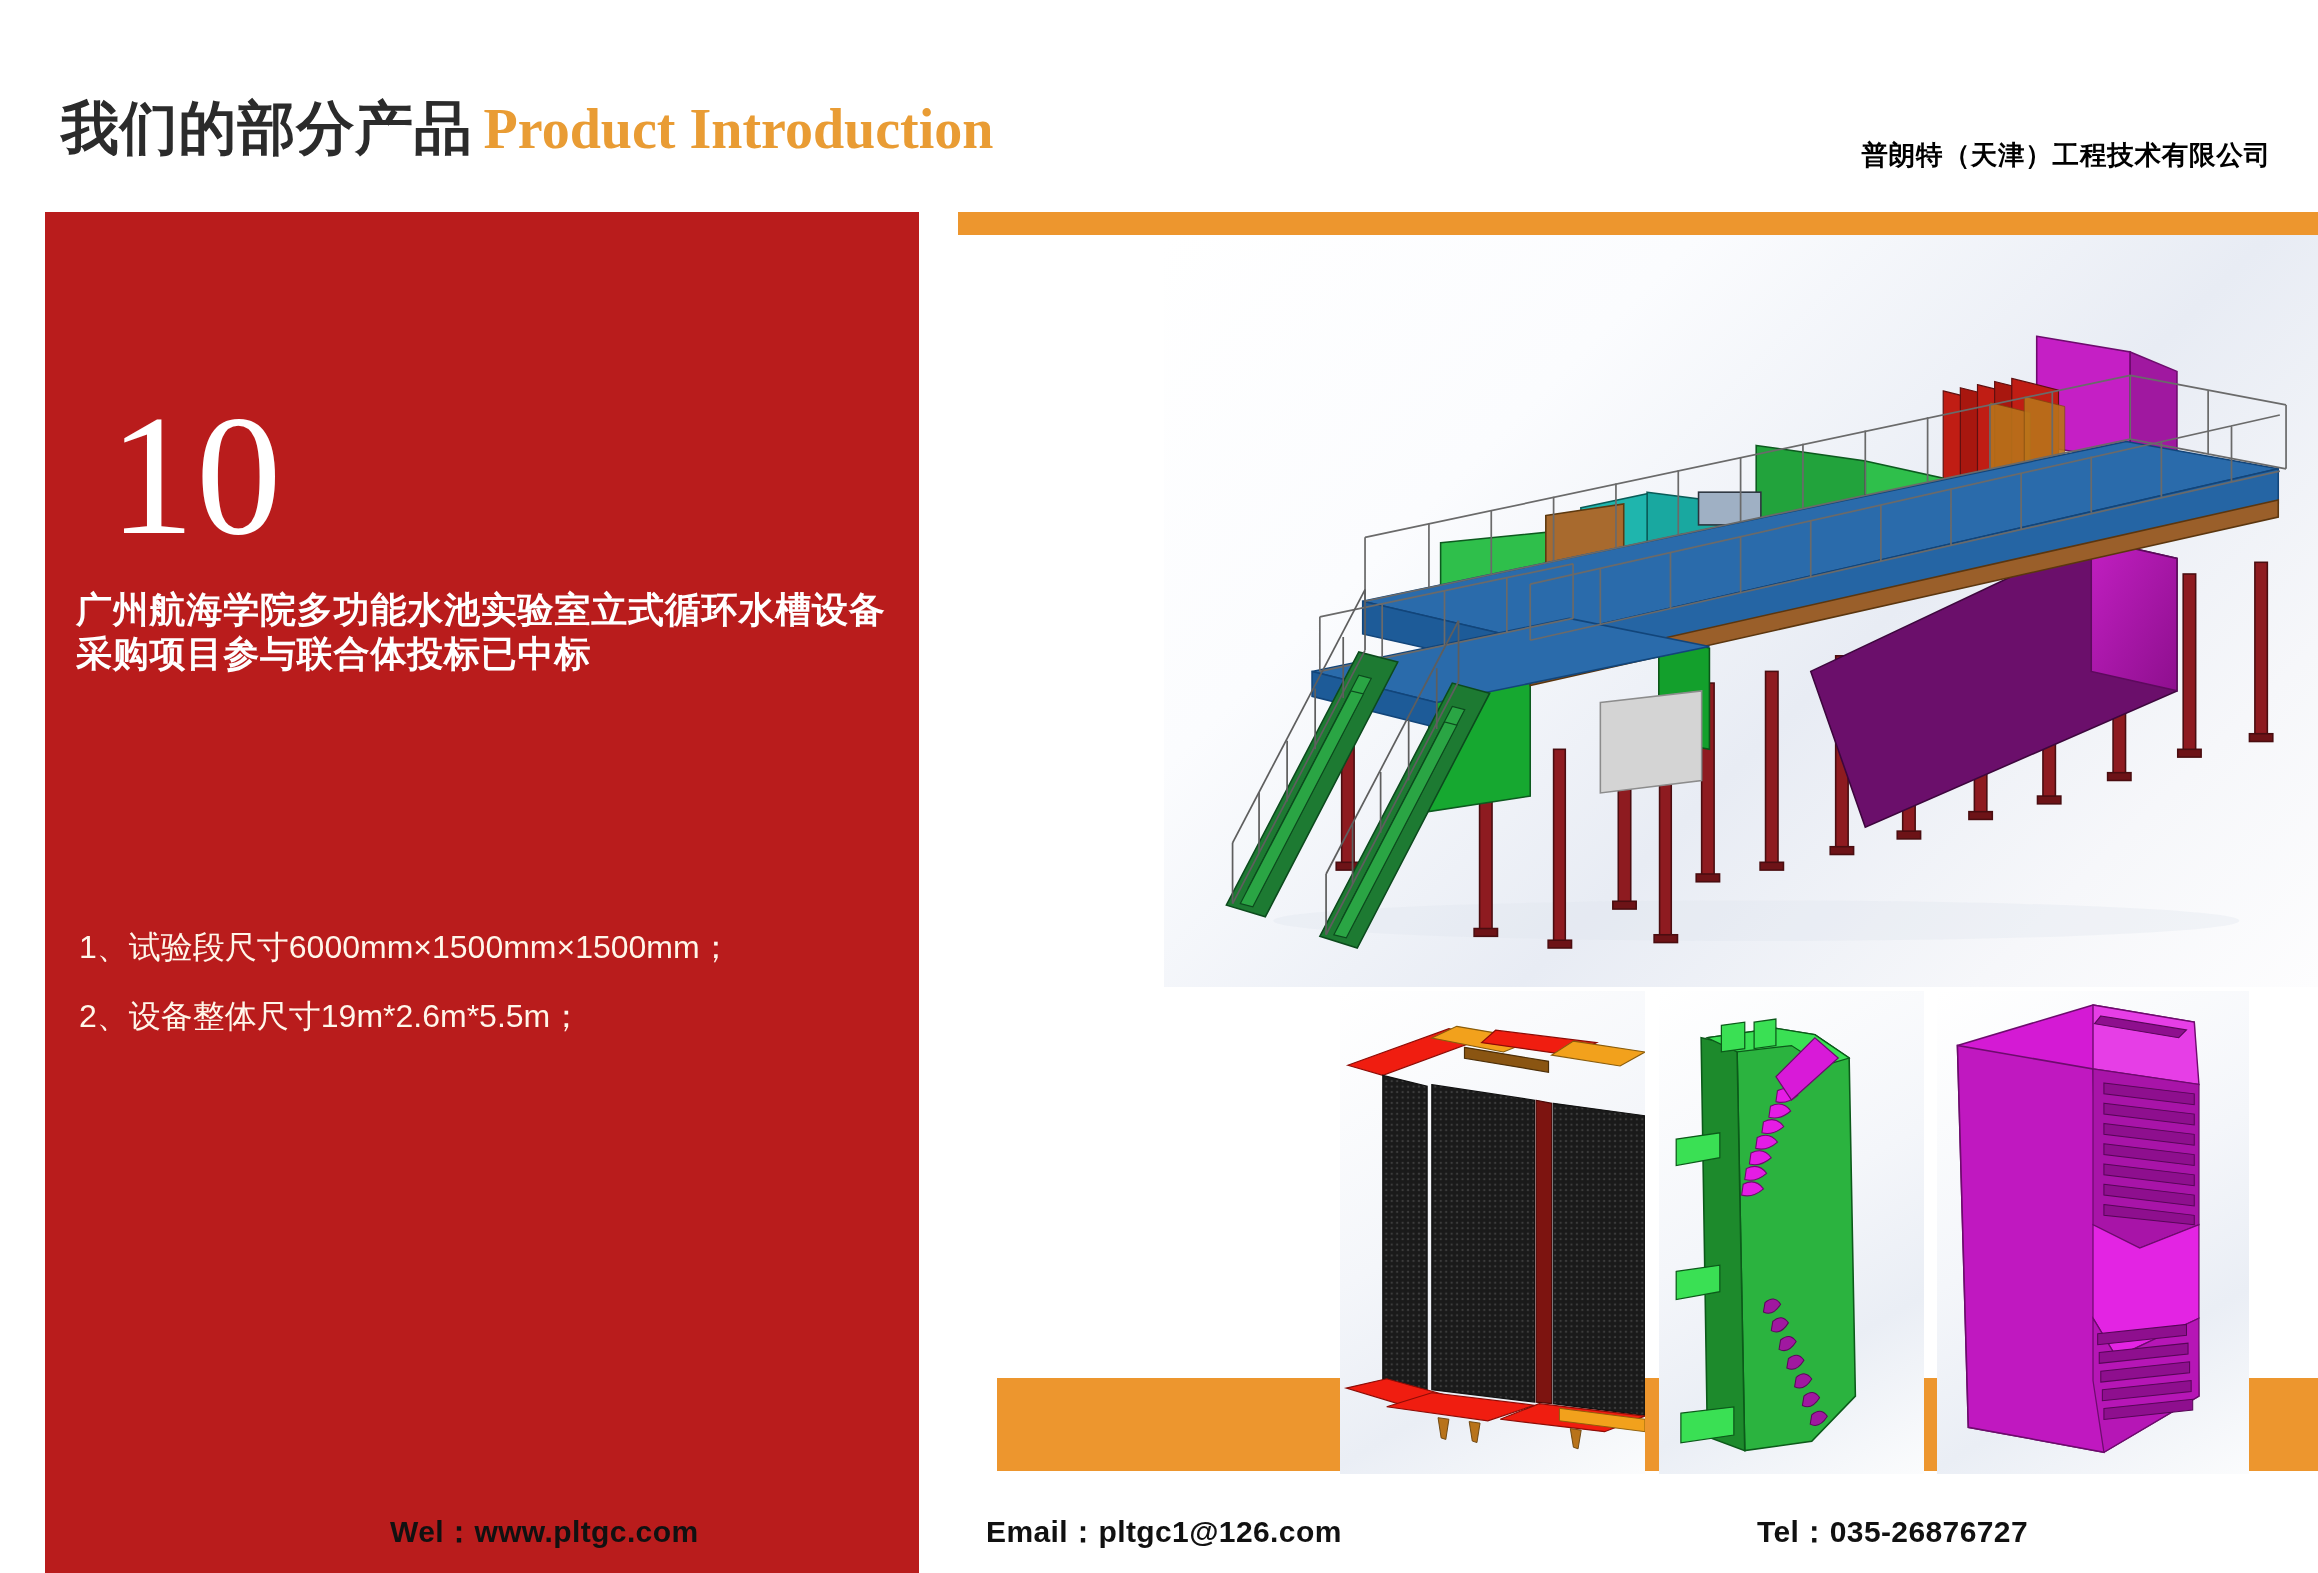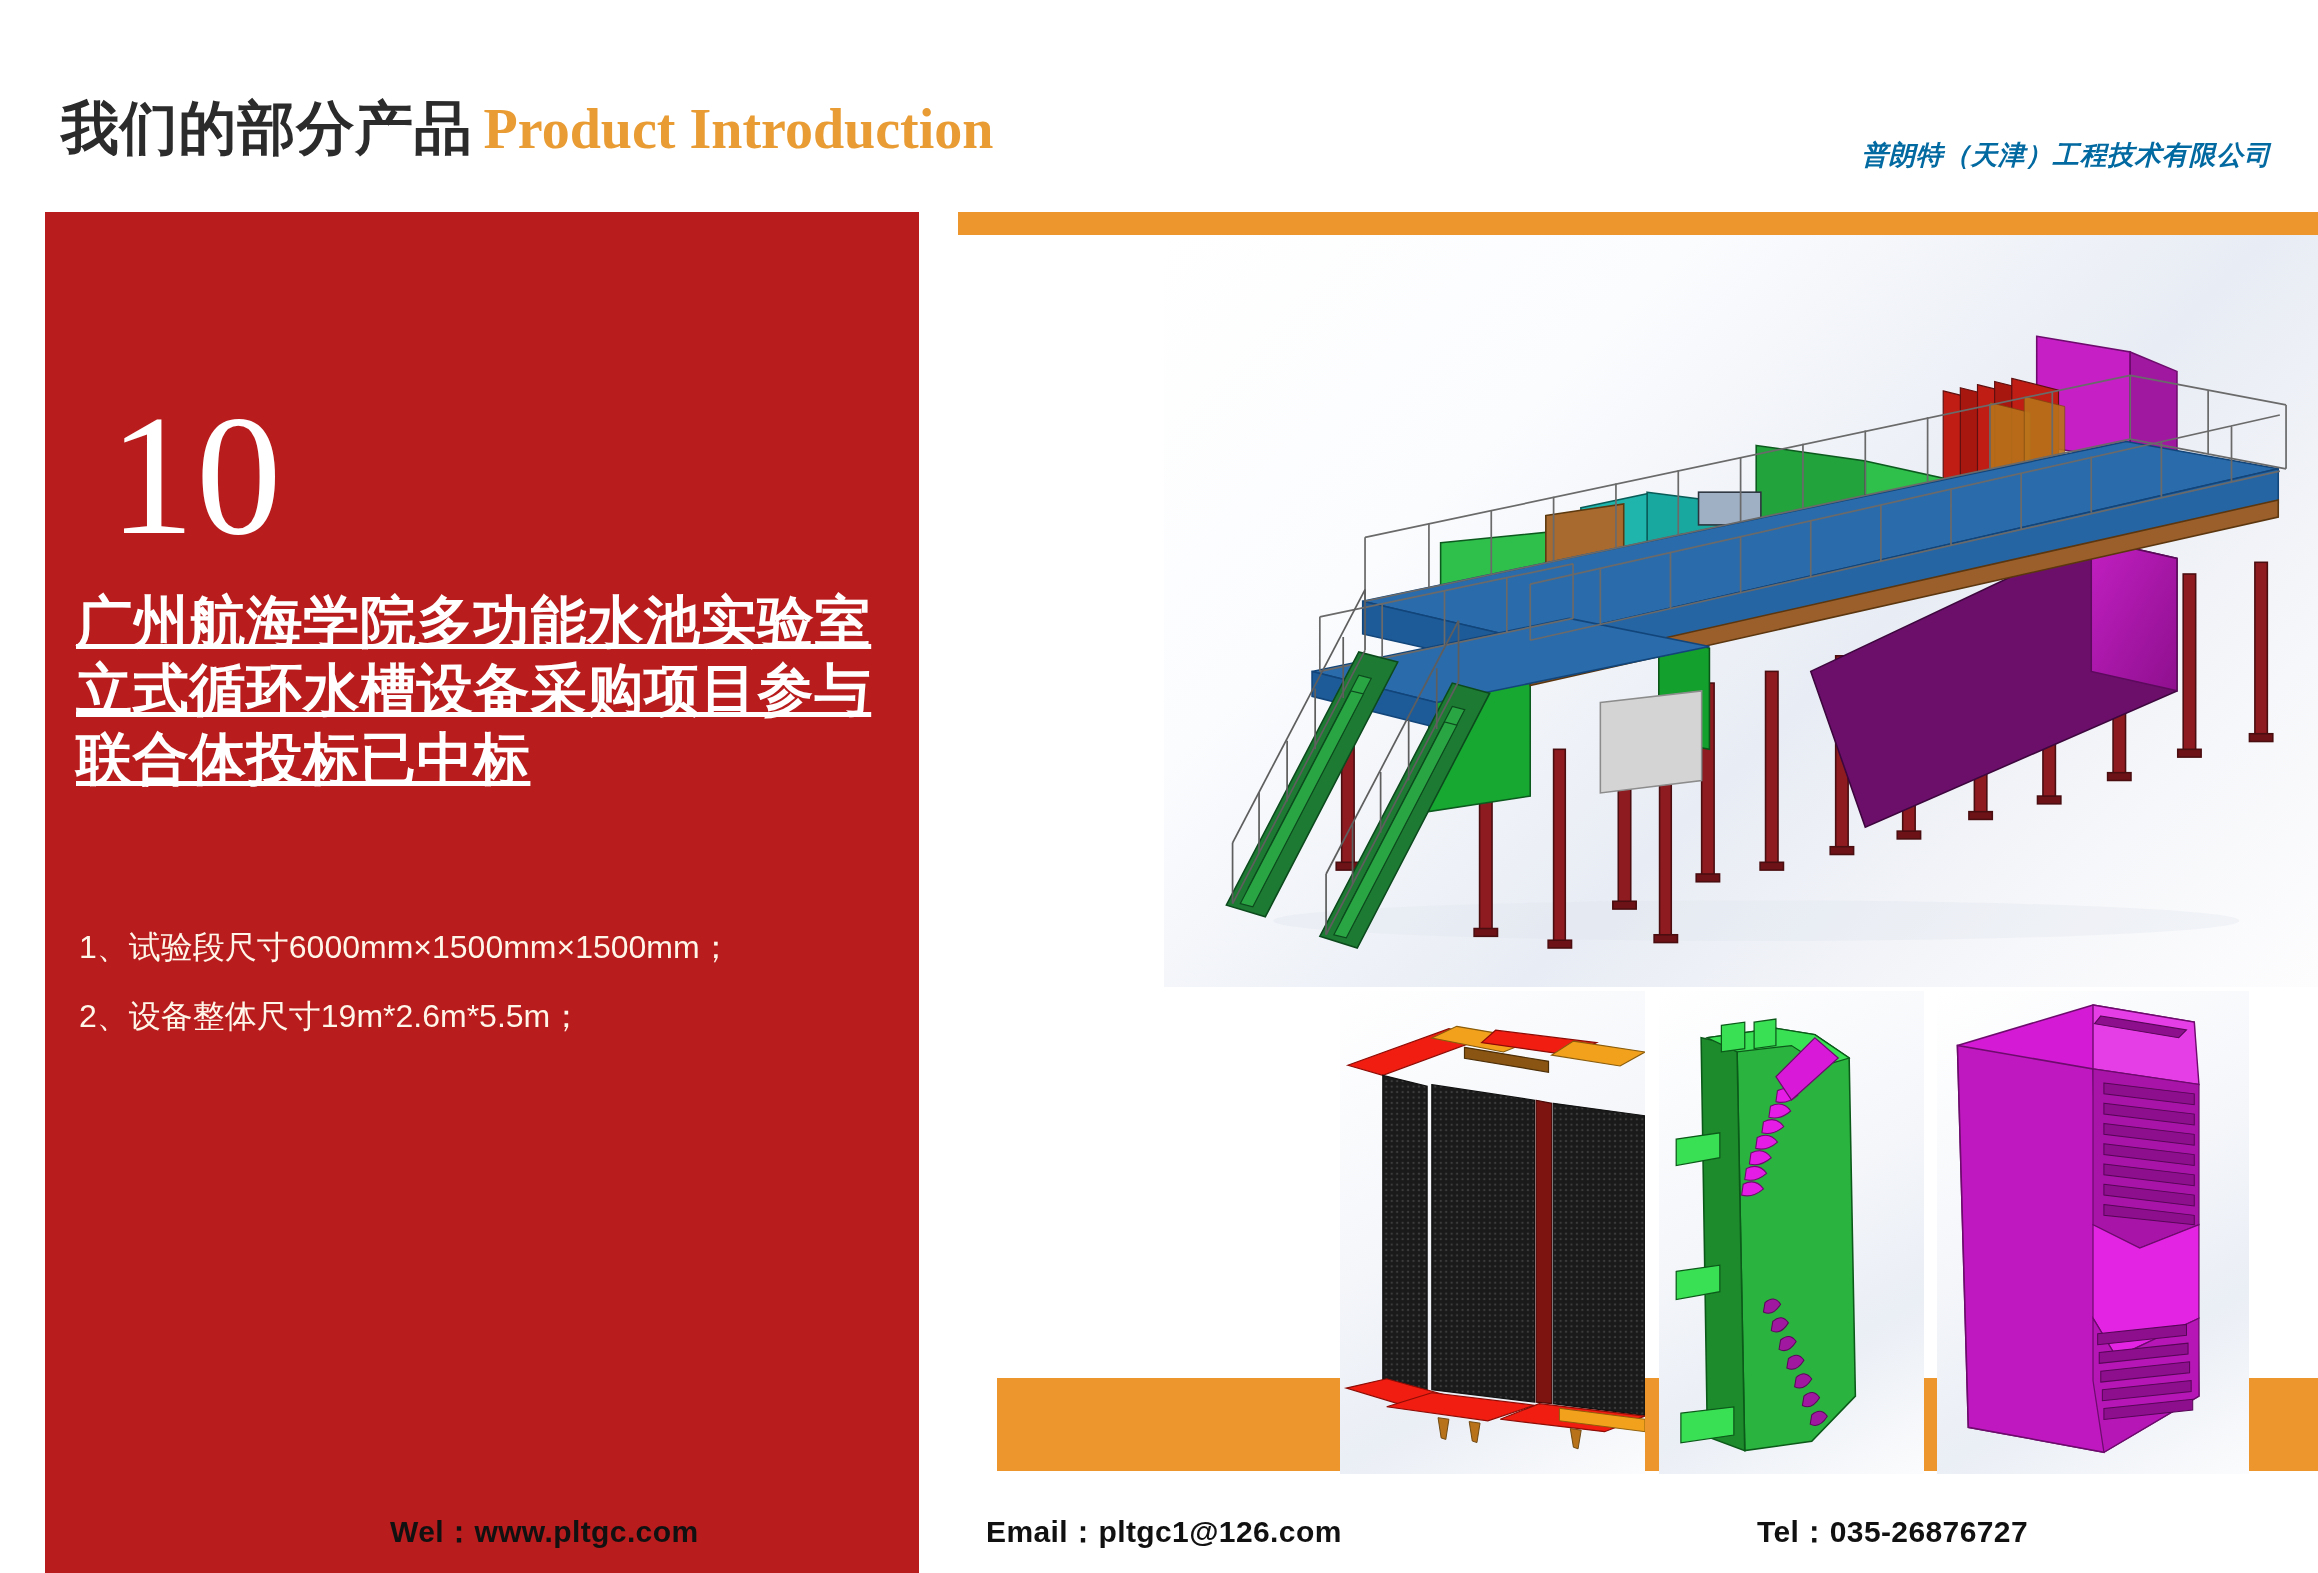--- a/index.html
+++ b/index.html
@@ -25,43 +25,41 @@
     letter-spacing:0.8px;
     font-family:"Liberation Serif","DejaVu Serif",serif;
   }
   .hdr-title .en{
     font-size:56px;font-weight:700;color:#E99C34;
     margin-left:11px;
     font-family:"Liberation Serif","DejaVu Serif",serif;
   }
   .hdr-company{
     position:absolute;right:48px;top:137px;
-    font-size:26.5px;font-weight:700;color:#0369a1;
+    font-size:26.5px;font-weight:700;color:#000000;
     letter-spacing:0.8px;white-space:nowrap;
     font-family:"Liberation Sans","DejaVu Sans",sans-serif;
-    font-style:italic;
   }
 
   
   .left-panel{
     position:absolute;left:45px;top:212px;width:874px;height:1442px;
     background:#b91c1c;
   }
   .big-number{
     position:absolute;left:64px;top:178px;
     font-size:171px;line-height:1;color:#ffffff;
     font-weight:300;letter-spacing:1.6px;
     font-family:"Liberation Serif","DejaVu Serif",serif;
   }
   .panel-title{
     position:absolute;left:31px;top:376px;width:826px;
     color:#ffffff;font-weight:700;
-    font-size:56px;line-height:1.22;letter-spacing:0.8px;
-    font-family:"Liberation Sans","DejaVu Sans",sans-serif;
-    text-decoration:underline;
+    font-size:36px;line-height:1.22;letter-spacing:0.8px;
+    font-family:"Liberation Sans","DejaVu Sans",sans-serif;
   }
   .bullets{
     position:absolute;left:34px;top:701px;width:826px;
     color:#FFF6EA;
     font-size:32px;line-height:2.15;
     font-family:"Liberation Sans","DejaVu Sans",sans-serif;
   }
   .bullets .line{white-space:nowrap;}
   .bullets .line.wrap{white-space:normal;}
 

